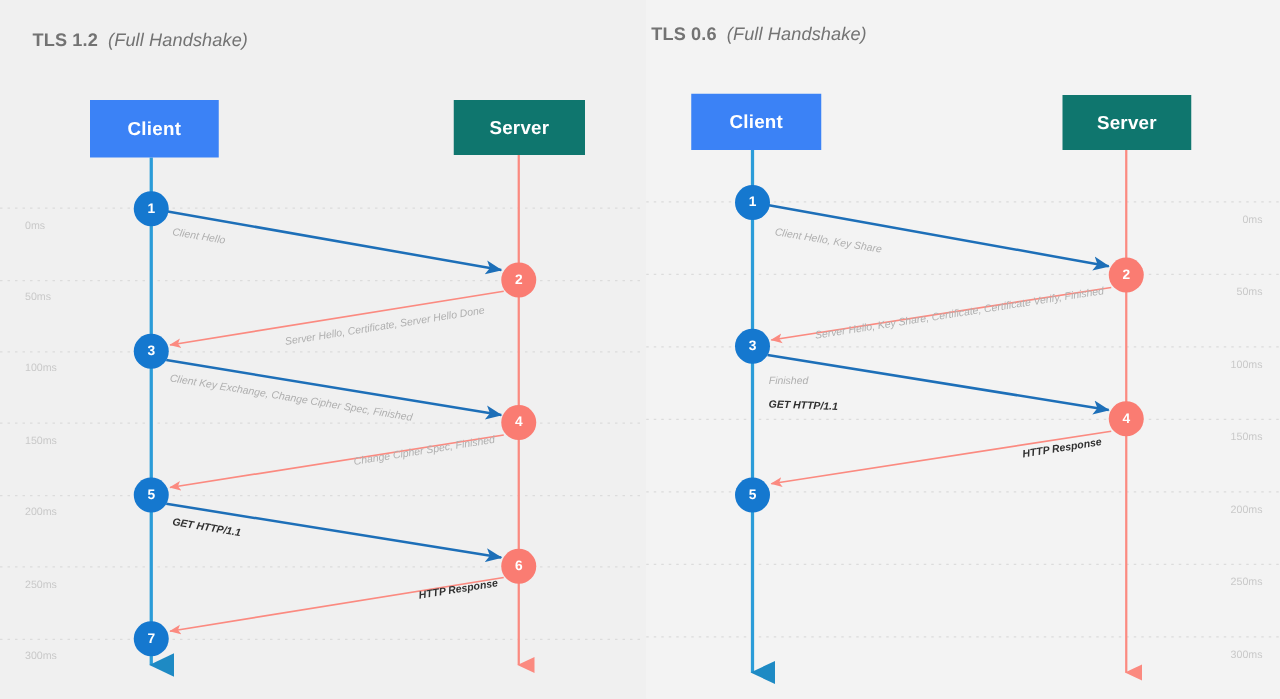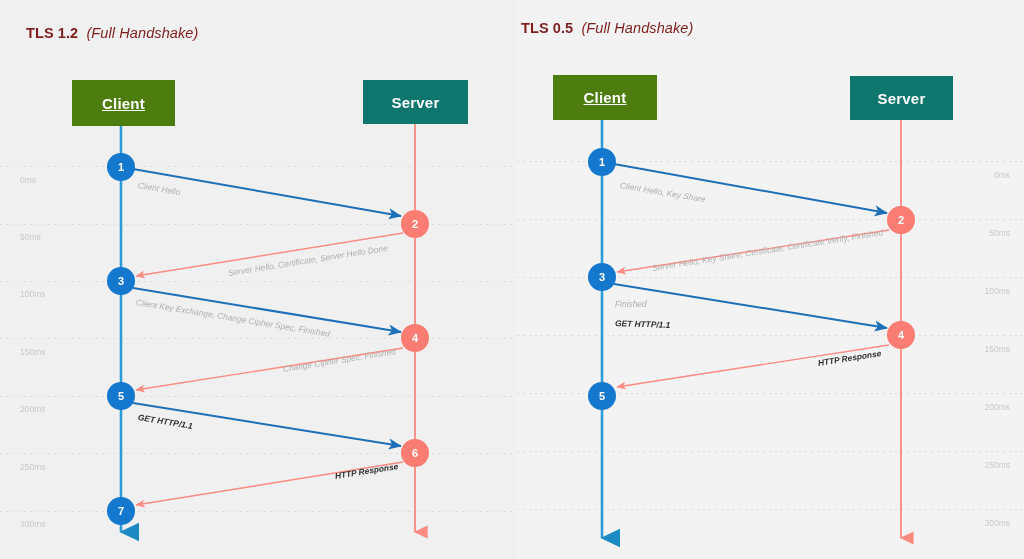--- a/index.html
+++ b/index.html
@@ -11,37 +11,37 @@
     position:relative;
   }
   .stage{position:absolute;inset:0;}
   .panel{position:absolute;top:0;height:559px;}
   #panel-left{left:0;width:517px;background:#f0f0f0;}
   #panel-right{left:517px;width:507px;background:#f3f3f3;}
 
   .panel-title{
     position:absolute;
     font-size:14.5px;
-    color:#7f1d1d;
+    color:#737373;
     white-space:nowrap;
     letter-spacing:.1px;
   }
   .panel-title .t-strong{font-weight:bold;}
   .panel-title .t-em{font-style:italic;font-weight:normal;}
 
   svg.diagram{position:absolute;top:0;left:0;width:1024px;height:559px;overflow:visible;}
 
   .actor-box{
     position:absolute;
     display:flex;align-items:center;justify-content:center;
     color:#ffffff;
     font-size:15px;font-weight:bold;
     letter-spacing:.2px;
   }
-  .actor-client{background:#4d7c0f;text-decoration:underline;}
+  .actor-client{background:#3b82f6;}
   .actor-server{background:#0f766e;}
 
   .time-label{
     position:absolute;
     font-size:8.5px;
     color:#c9c9c9;
     white-space:nowrap;
   }
   .time-left{text-align:left;}
   .time-right{text-align:right;}
@@ -151,21 +151,21 @@
   <div class="node-num" style="left:887px;top:206px;">2</div>
   <div class="node-num" style="left:588px;top:263px;">3</div>
   <div class="node-num" style="left:887px;top:321px;">4</div>
   <div class="node-num" style="left:588px;top:382px;">5</div>
 
   <div class="panel-title" style="left:26px;top:25px;">
     <span class="t-strong">TLS 1.2</span>
     <span class="t-em" style="margin-left: 4px;">(Full Handshake)</span>
   </div>
   <div class="panel-title" style="left:521px;top:20px;">
-    <span class="t-strong">TLS 0.5</span>
+    <span class="t-strong">TLS 0.6</span>
     <span class="t-em" style="margin-left: 4px;">(Full Handshake)</span>
   </div>
 
   <div class="actor-box actor-client" style="left:72px;top:80px;width:103px;height:46px;">
     <span>Client</span>
   </div>
   <div class="actor-box actor-server" style="left:363px;top:80px;width:105px;height:44px;">
     <span>Server</span>
   </div>
   <div class="actor-box actor-client" style="left:553px;top:75px;width:104px;height:45px;">

